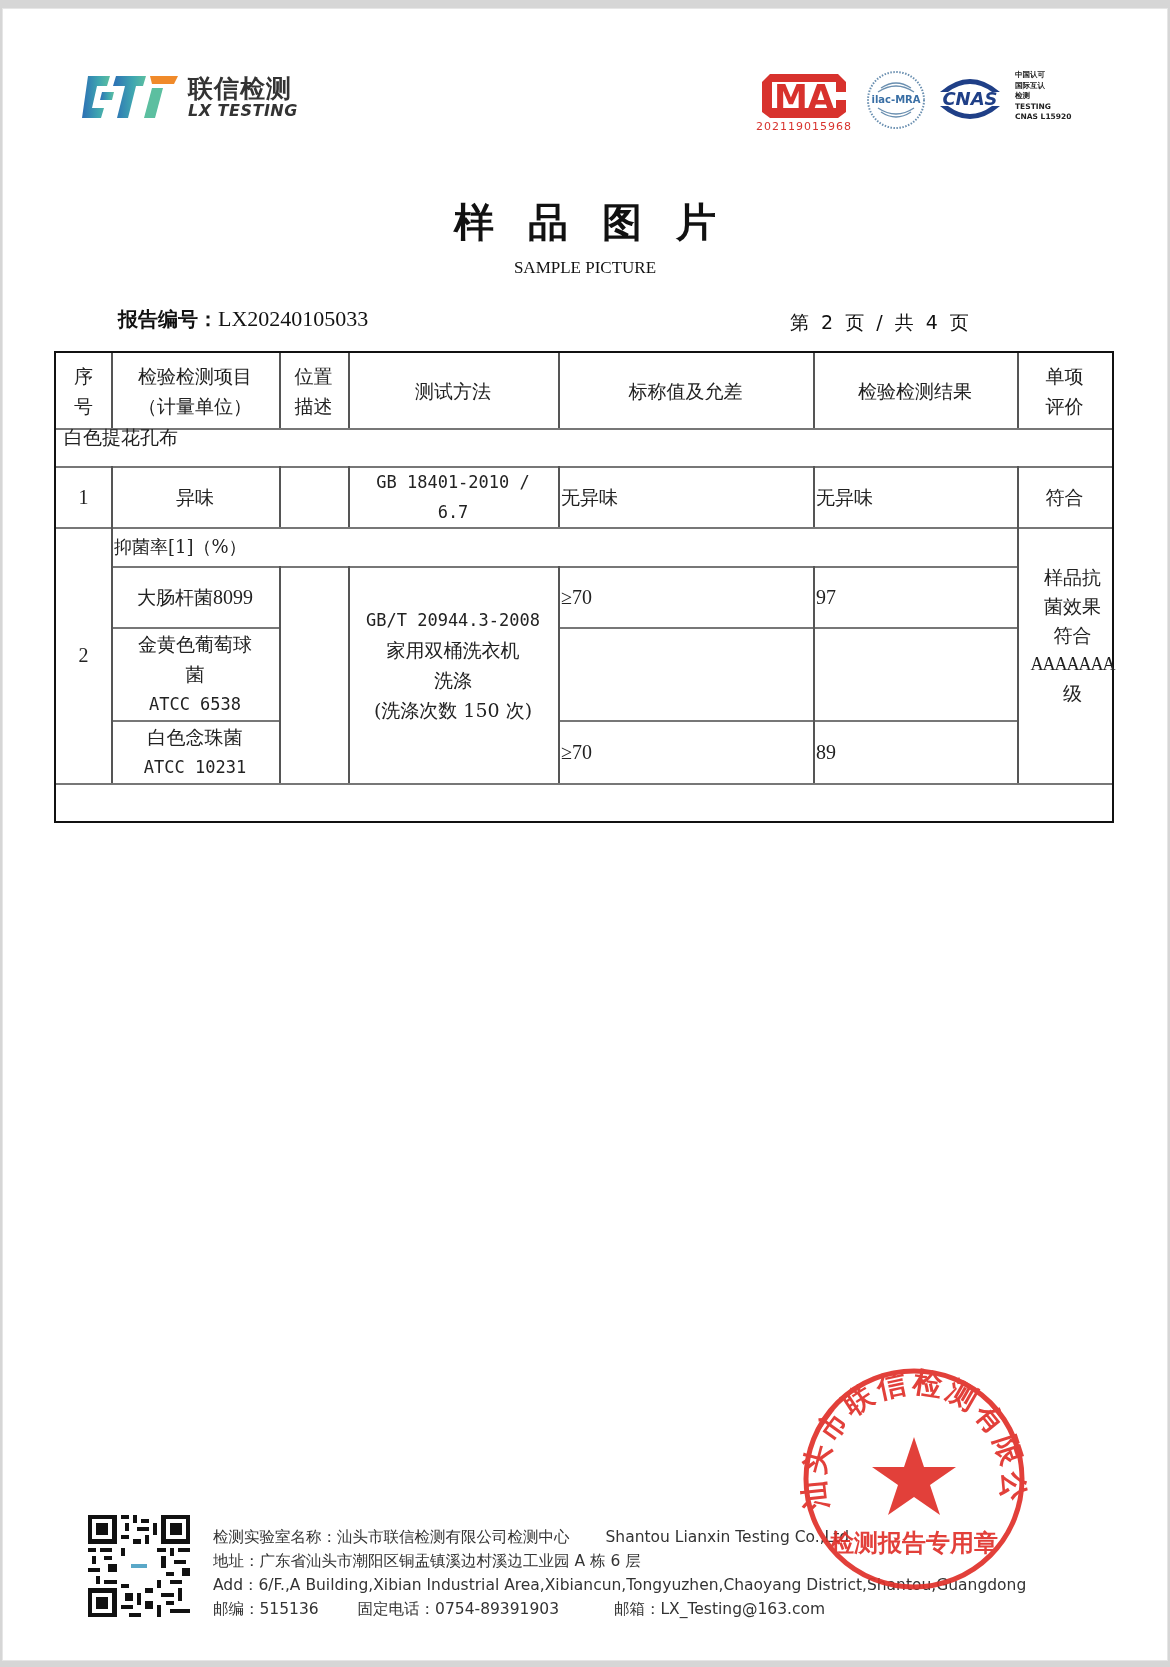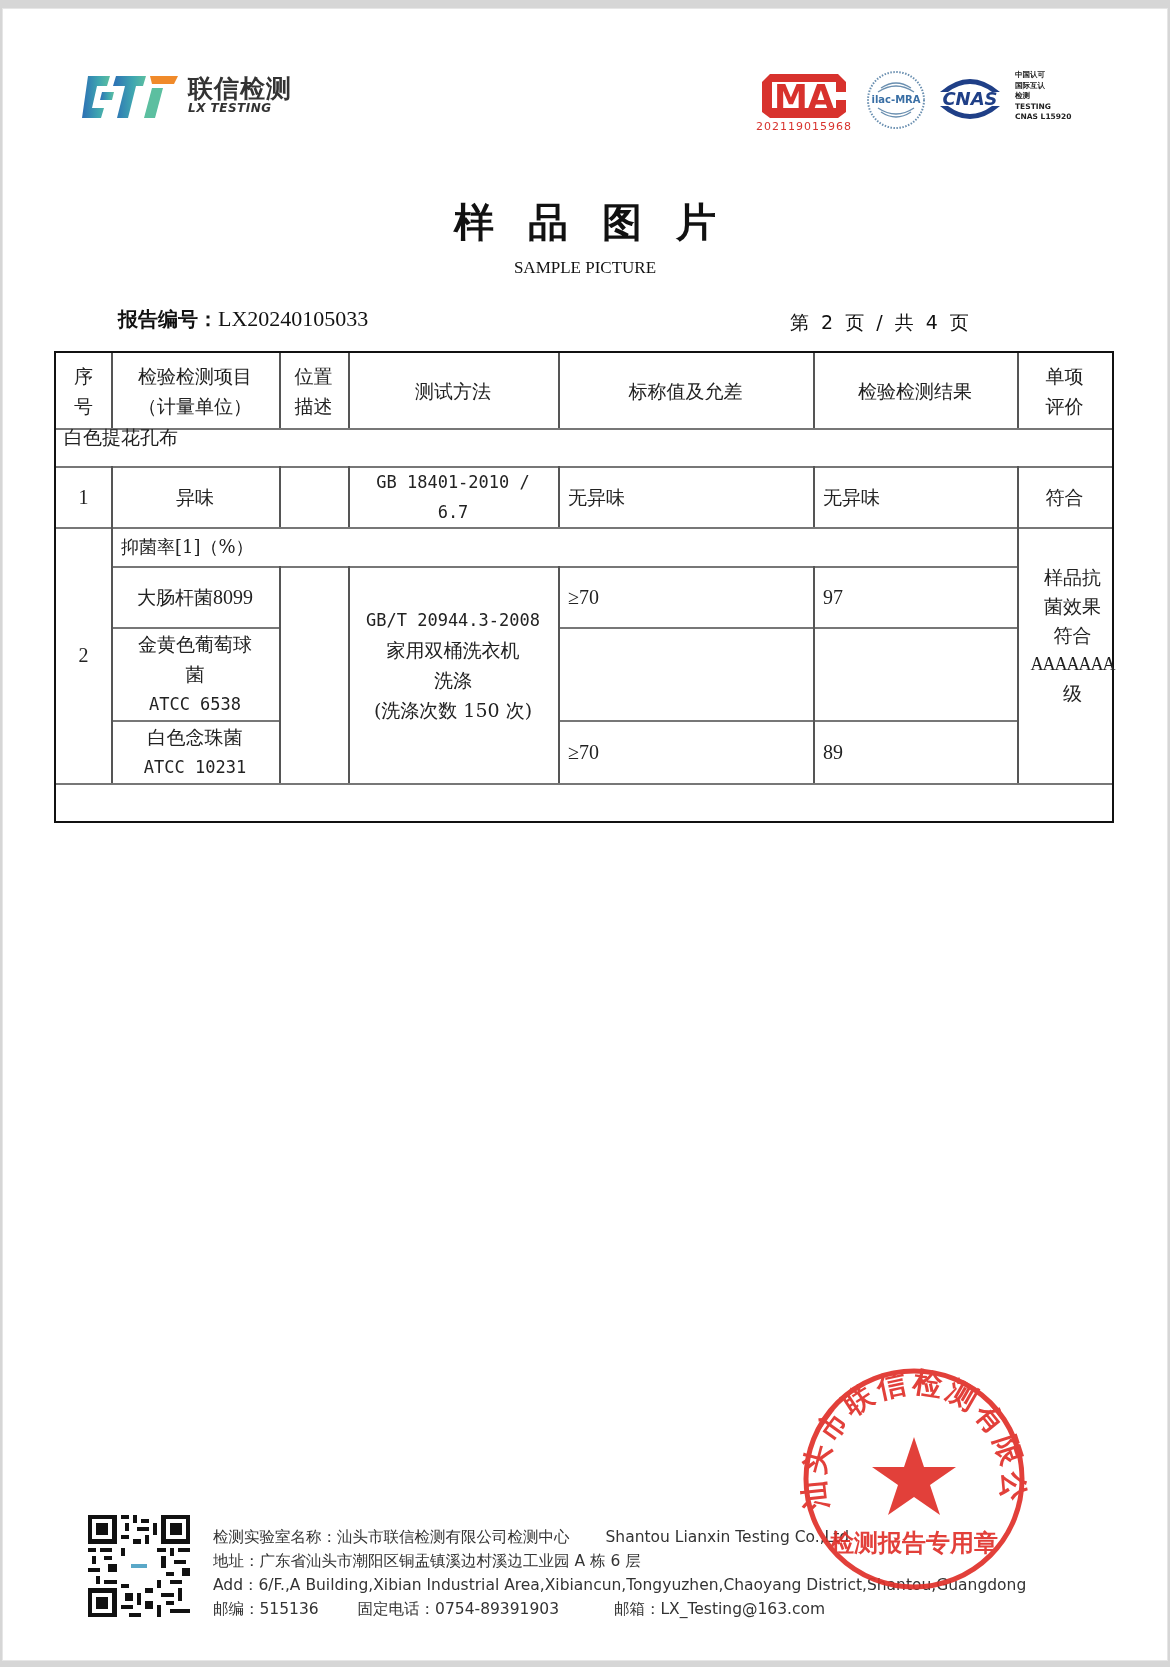--- a/index.html
+++ b/index.html
@@ -2,37 +2,37 @@
 <html><head>
 <meta charset="utf-8">
 <style>
   html,body{margin:0;padding:0;}
   body{width:1170px;height:1667px;background:#d6d6d6;position:relative;overflow:hidden;font-family:"DejaVu Serif",serif;color:#111;}
   .page{position:absolute;left:2px;top:8px;width:1164px;height:1651px;background:#fff;border:1px solid #e6e6e6;}
   .abs{position:absolute;}
   
   .lx-mark{left:80px;top:74px;width:100px;height:46px;}
   .lx-cn{left:188px;top:72px;font-family:"DejaVu Sans",sans-serif;font-weight:bold;font-size:25px;color:#333;letter-spacing:1px;}
-  .lx-en{left:188px;top:101px;font-family:"DejaVu Sans",sans-serif;font-weight:bold;font-style:italic;font-size:12px;color:#333;letter-spacing:0.5px;}
+  .lx-en{left:188px;top:101px;font-family:"DejaVu Sans",sans-serif;font-weight:bold;font-style:italic;font-size:16px;color:#333;letter-spacing:0.5px;}
   .cma{left:756px;top:68px;width:96px;height:70px;}
   .cma-no{left:754px;top:120px;width:100px;text-align:center;font-family:"DejaVu Sans",sans-serif;font-size:11px;color:#d8322d;letter-spacing:1px;}
   .ilac{left:866px;top:70px;width:60px;height:60px;}
   .cnas{left:934px;top:72px;width:72px;height:52px;}
   .cnas-txt{left:1015px;top:70px;font-family:"DejaVu Sans",sans-serif;font-size:7.5px;line-height:10.5px;color:#222;font-weight:bold;}
   .title{left:0;width:1170px;top:195px;text-align:center;font-family:"DejaVu Serif",serif;font-weight:bold;font-size:40px;letter-spacing:34px;text-indent:34px;}
   .subtitle{left:0;width:1170px;top:258px;text-align:center;font-family:"Liberation Serif",serif;font-size:17px;}
   .reportno{left:118px;top:306px;font-family:"DejaVu Sans",sans-serif;font-size:20px;font-weight:bold;}
   .reportno .val{font-family:"Liberation Serif",serif;font-weight:normal;font-size:22px;text-align:center;}
   .pageno{left:790px;top:310px;font-family:"DejaVu Sans",sans-serif;font-size:19px;word-spacing:6px;}
   
   .tbl{position:absolute;left:54px;top:351px;width:1060px;height:472px;border:2.5px solid #111;box-sizing:border-box;}
   .cell{position:absolute;box-sizing:border-box;display:flex;align-items:center;justify-content:center;text-align:center;font-size:19px;line-height:30px;color:#222;font-family:"DejaVu Serif",serif;}
   .hl{position:absolute;background:#777;height:2px;}
   .vl{position:absolute;background:#555;width:1.5px;}
-  .left{justify-content:flex-start;padding-left:10px;text-align:left;}
+  .left{justify-content:flex-start;padding-left:3px;text-align:left;}
   .num{font-family:"Liberation Serif",serif;font-size:20px;}
   
   .qr{left:88px;top:1515px;width:102px;height:102px;}
   .foot{left:213px;font-family:"DejaVu Sans",sans-serif;font-size:15.5px;color:#333;white-space:nowrap;}
   .stamp{left:800px;top:1365px;width:228px;height:228px;}
 </style>
 </head>
 <body>
 
 <div class="page"></div>

